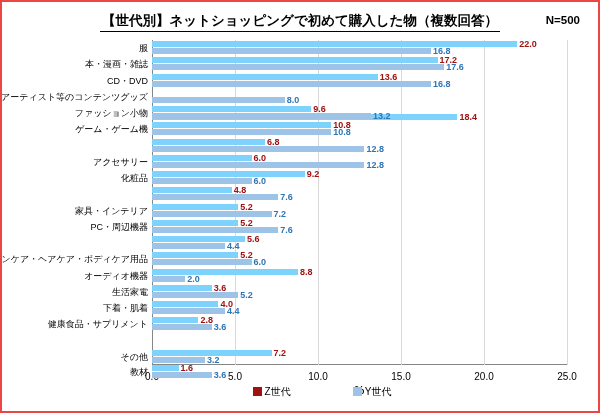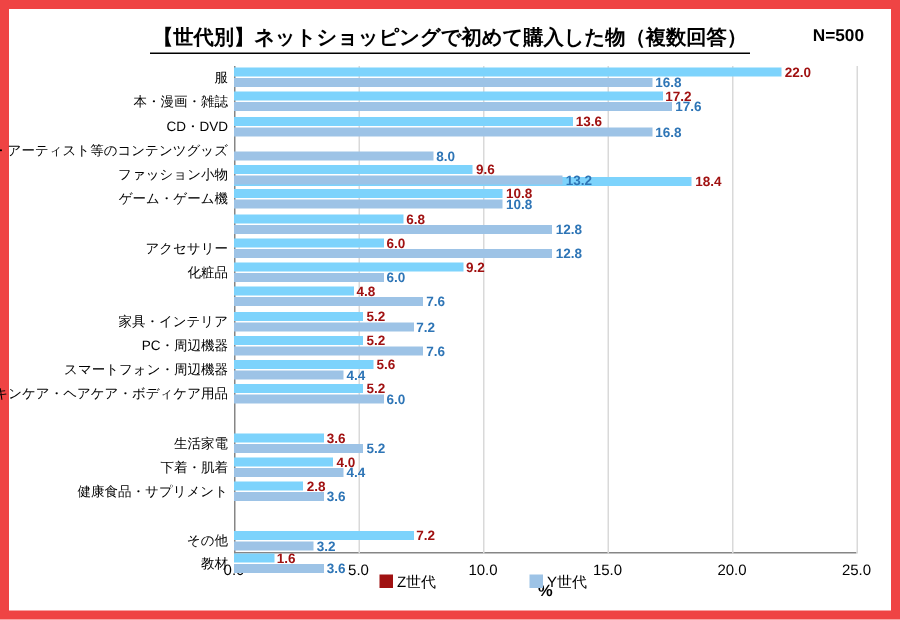--- a/index.html
+++ b/index.html
@@ -7,21 +7,21 @@
     width:600px;height:413px;
     background:#ffffff;
     font-family:"Liberation Sans", sans-serif;
     color:#000;
     overflow:hidden;
   }
   #frame{
     position:relative;
     width:600px;height:413px;
     box-sizing:border-box;
-    border:6px solid #ef4444;
+    border:2px solid #ef4444;
     background:#fff;
   }
   
   #title{
     position:absolute;
     left:0; right:0; top:10px;
     text-align:center;
     font-size:13.5px;
     font-weight:bold;
     letter-spacing:0px;
@@ -254,37 +254,45 @@
       <div class="row" style="top: 178.75px; height: 16.25px;">
         <div class="cat-label">PC・周辺機器</div>
         <div class="bar z" style="width: 86.32px;">
           <span class="val z">5.2</span>
         </div>
         <div class="bar y" style="width: 126.16px;">
           <span class="val y">7.6</span>
         </div>
       </div>
       <div class="row" style="top: 195px; height: 16.25px;">
-        <div class="cat-label">スマートフォン・周辺機器</div>
         <div class="bar z" style="width: 92.96px;">
           <span class="val z">5.6</span>
         </div>
         <div class="bar y" style="width: 73.04px;">
           <span class="val y">4.4</span>
         </div>
       </div>
       <div class="row" style="top: 211.25px; height: 16.25px;">
         <div class="cat-label">スキンケア・ヘアケア・ボディケア用品</div>
         <div class="bar z" style="width: 86.32px;">
           <span class="val z">5.2</span>
         </div>
         <div class="bar y" style="width: 99.6px;">
           <span class="val y">6.0</span>
         </div>
       </div>
+      <div class="row" style="top: 227.5px; height: 16.25px;">
+        <div class="cat-label">オーディオ機器</div>
+        <div class="bar z" style="width: 146.08px;">
+          <span class="val z">8.8</span>
+        </div>
+        <div class="bar y" style="width: 33.2px;">
+          <span class="val y">2.0</span>
+        </div>
+      </div>
       <div class="row" style="top: 243.75px; height: 16.25px;">
         <div class="cat-label">生活家電</div>
         <div class="bar z" style="width: 59.76px;">
           <span class="val z">3.6</span>
         </div>
         <div class="bar y" style="width: 86.32px;">
           <span class="val y">5.2</span>
         </div>
       </div>
       <div class="row" style="top: 260px; height: 16.25px;">

